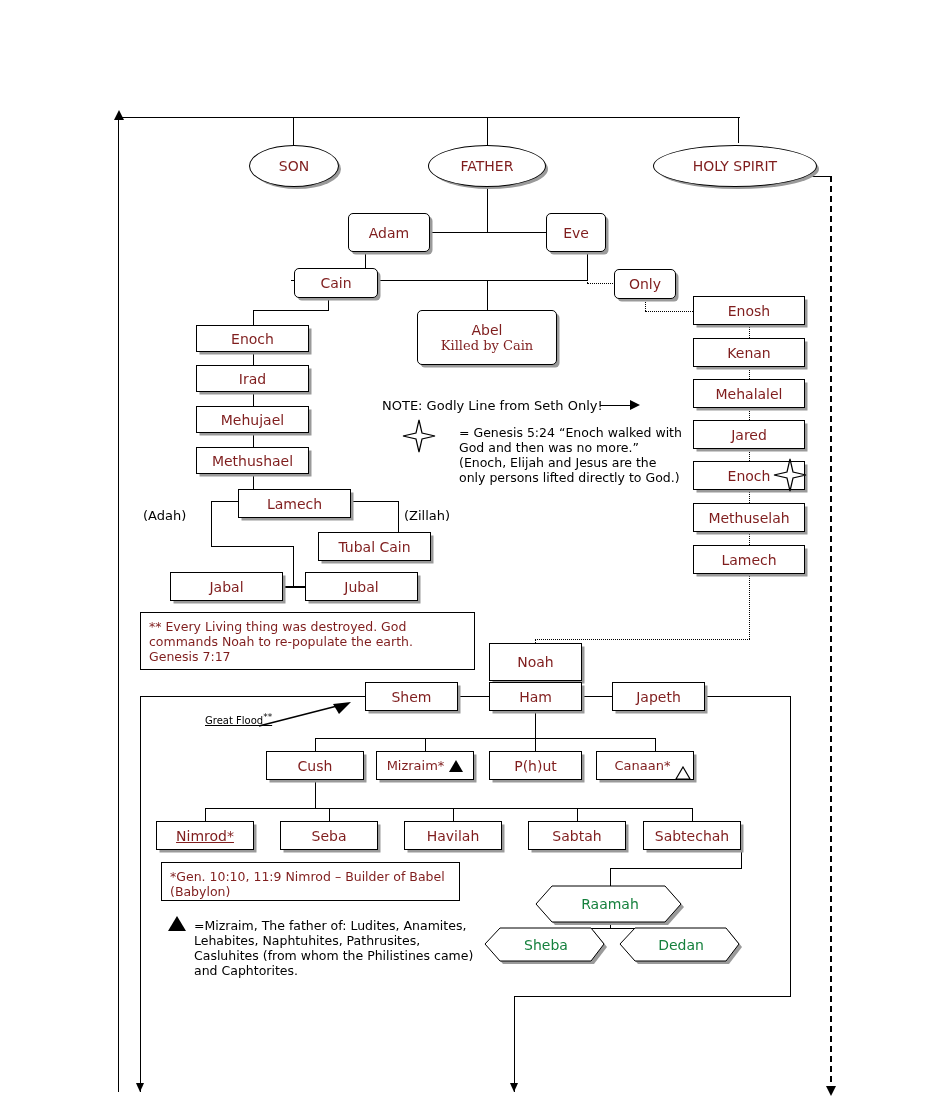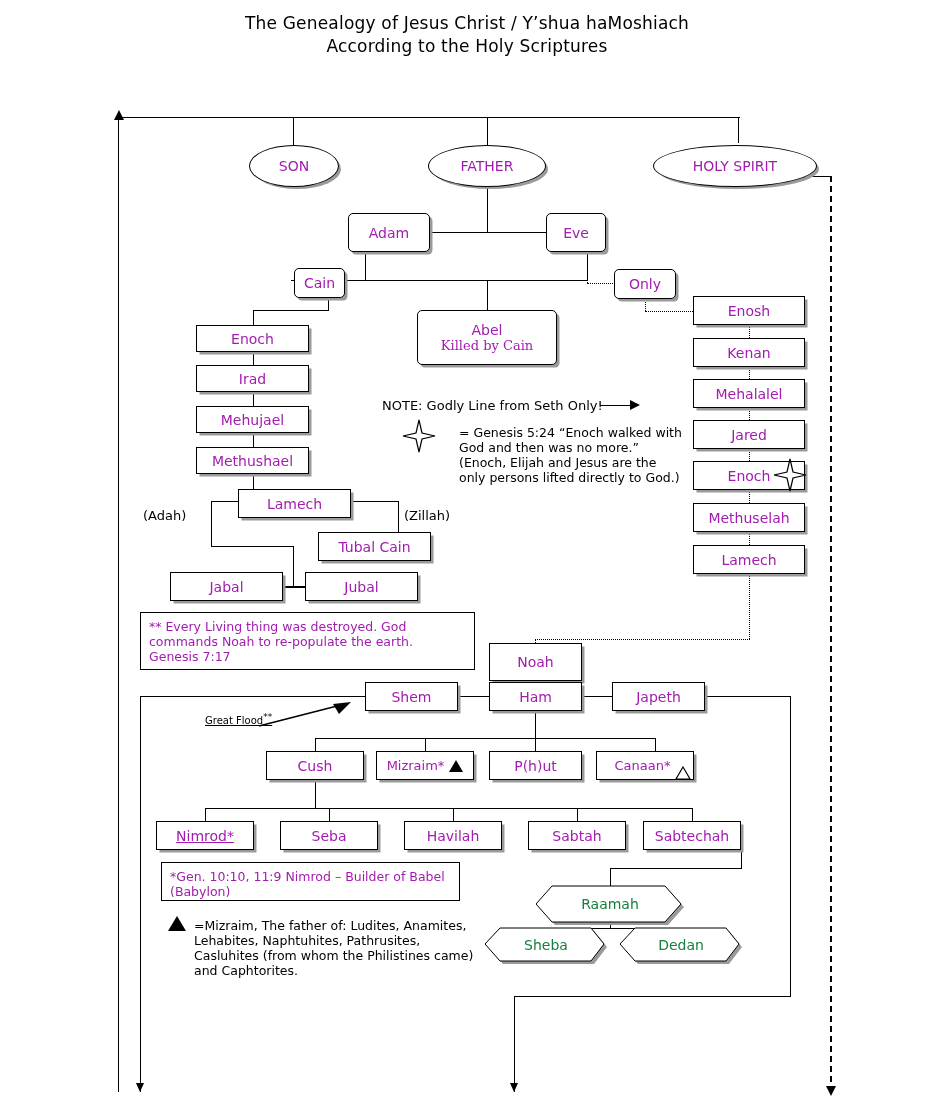--- a/index.html
+++ b/index.html
@@ -27,21 +27,21 @@
     letter-spacing:0.2px;
   }
   #title div{white-space:nowrap;}
 
   
   .node{
     position:absolute;
     box-sizing:border-box;
     background:#ffffff;
     border:1px solid #000000;
-    color:#a21caf;
+    color:#7f1d1d;
     display:flex;
     align-items:center;
     justify-content:center;
     text-align:center;
     font-size:14px;
     line-height:16px;
     box-shadow:3px 3px 0 -0.5px #9a9a9a;
     z-index:5;
   }
   .node.rounded{border-radius:5px;}
@@ -138,24 +138,20 @@
   }
   .greatflood sup{text-decoration:none;font-size:9px;}
 
   .starwrap{position:absolute;z-index:6;}
 </style>
 </head>
 <body>
 
 <div id="page">
 
-  <div id="title">
-    <div>The Genealogy of Jesus Christ / Y’shua haMoshiach</div>
-    <div>According to the Holy Scriptures</div>
-  </div>
 
   <div class="ln lnh" style="left:118px; top:117px; width:622px;"></div>
 
   <div class="ln lnv" style="left:118px; top:117px; height:975px;"></div>
   <div class="arr arr-up" style="left:114px; top:110px;"></div>
 
   <div class="ln lnv" style="left:293px; top:117px; height:28px;"></div>
   <div class="ln lnv" style="left:487px; top:117px; height:28px;"></div>
   <div class="ln lnv" style="left:738px; top:117px; height:26px;"></div>
 
@@ -187,21 +183,21 @@
   <div class="ln lnh" style="left:365px; top:280px; width:222px;"></div>
   <div class="ln lnv" style="left:587px; top:252px; height:28px;"></div>
 
   <div class="ln lnh" style="left:291px; top:280px; width:74px;"></div>
 
   <div class="ln lnv" style="left:487px; top:280px; height:30px;"></div>
 
   <div class="dot dotv" style="left:587px; top:272px; height:11px;"></div>
   <div class="dot doth" style="left:587px; top:283px; width:28px;"></div>
 
-  <div class="node rounded" style="left:294px; top:268px; width:51px; height:30px;">
+  <div class="node rounded" style="left:294px; top:268px; width:84px; height:30px;">
     <span>Cain</span>
   </div>
 
   <div class="node rounded abel" style="left:417px; top:310px; width:140px; height:55px; flex-direction:column; justify-content:center;">
     <span class="l1">Abel</span>
     <span class="l2">Killed by Cain</span>
   </div>
 
   <div class="node rounded" style="left:614px; top:269px; width:62px; height:30px;">
     <span>Only</span>

